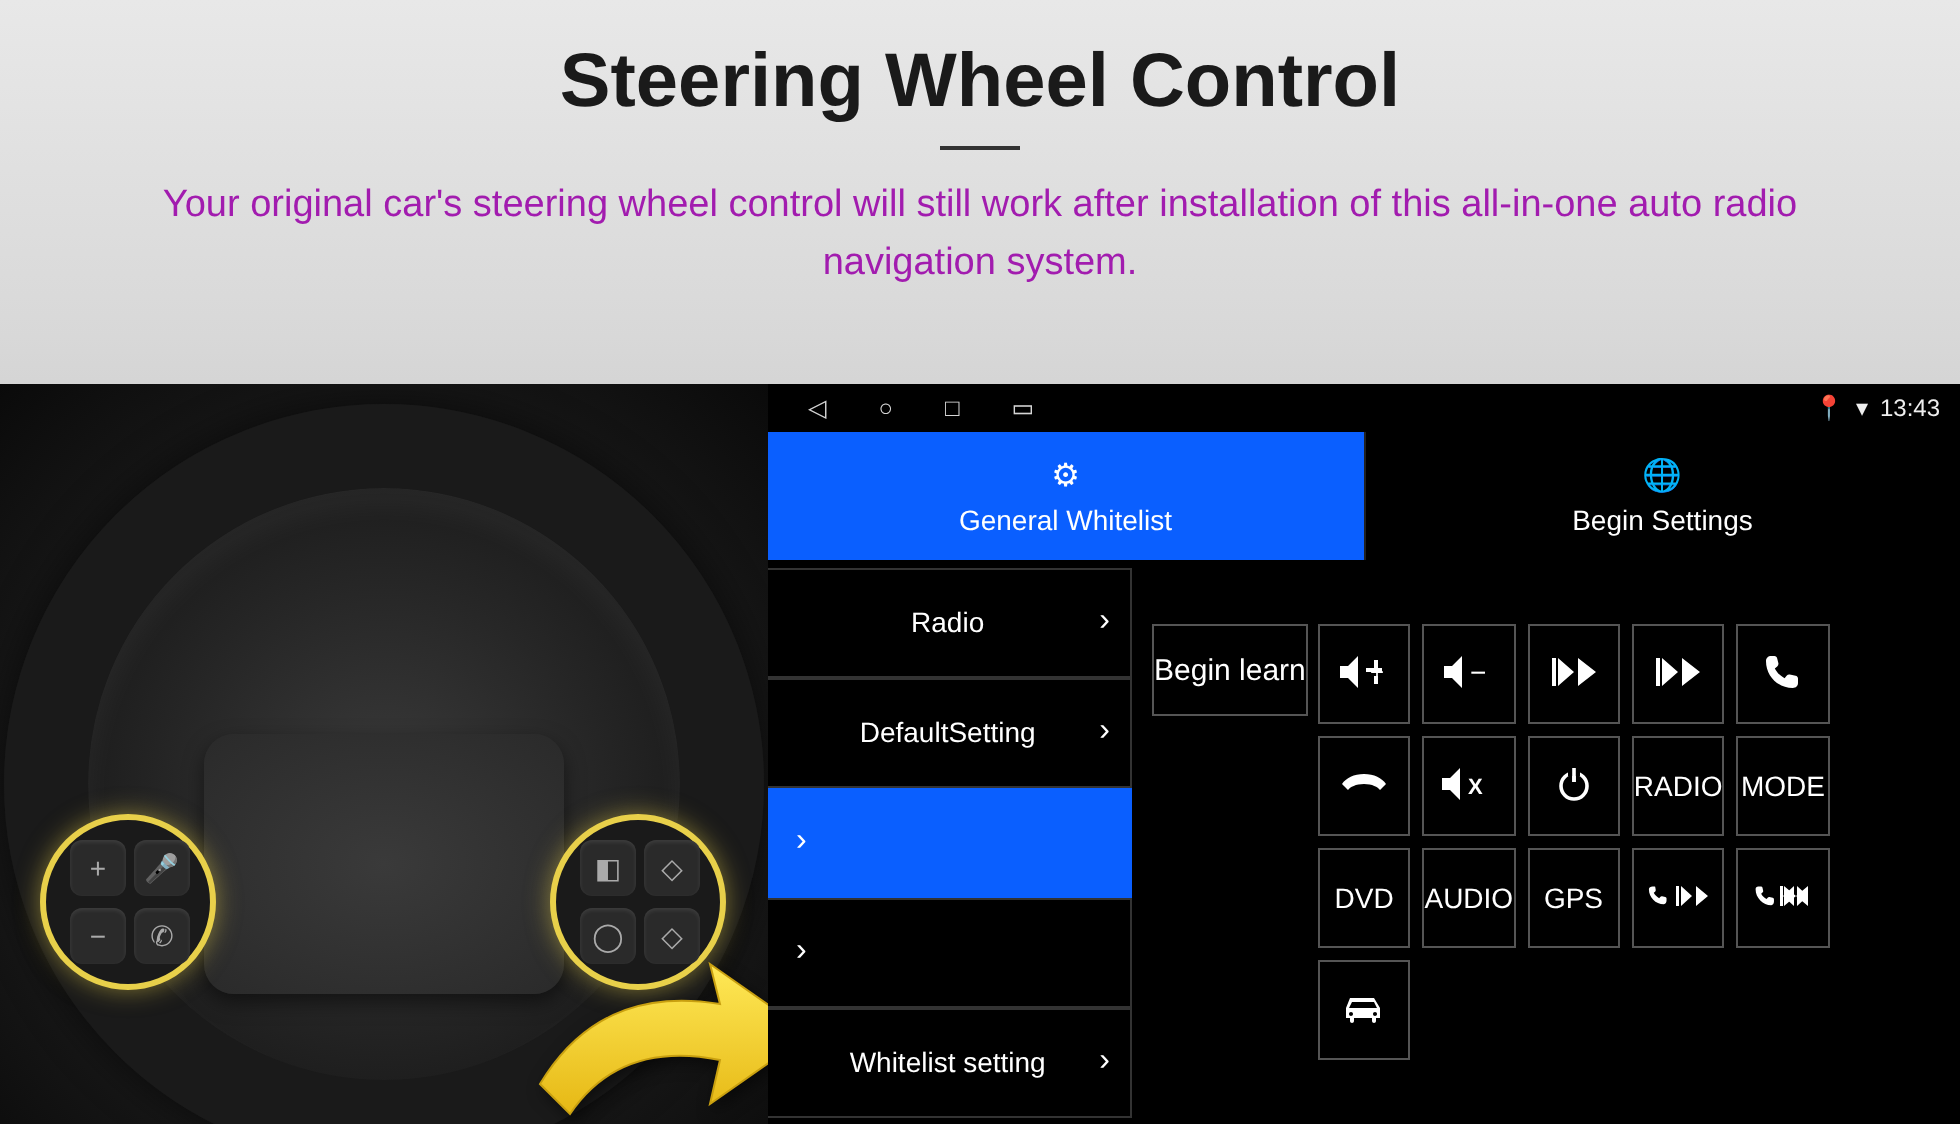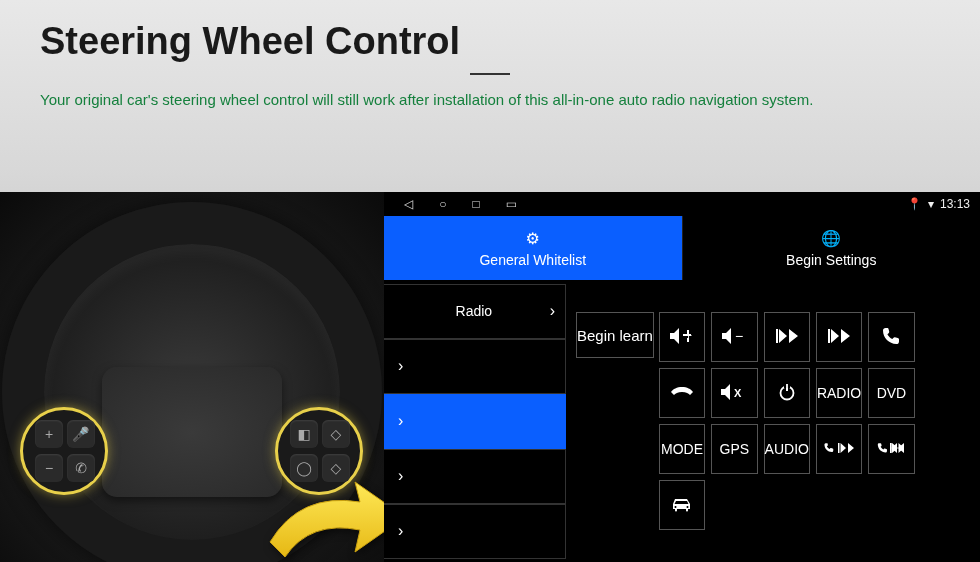--- a/index.html
+++ b/index.html
@@ -5,39 +5,39 @@
     * { margin: 0; padding: 0; box-sizing: border-box; }
     body {
       width: 980px;
       height: 562px;
       background: linear-gradient(180deg, #e8e8e8 0%, #d8d8d8 30%, #c0c0c0 60%, #808080 100%);
       font-family: Arial, sans-serif;
       overflow: hidden;
       position: relative;
     }
     .header-section {
-      text-align: left;
+      text-align: center;
       padding: 20px 40px 18px;
       color: #222;
     }
     .header-section h1 {
       font-size: 38px;
       font-weight: bold;
       color: #1a1a1a;
       margin-bottom: 10px;
     }
     .header-divider {
       width: 40px;
       height: 2px;
       background: #333;
       margin: 0 auto 14px;
     }
     .header-section p {
-      font-size: 15px;
-      color: #15803d;
+      font-size: 19px;
+      color: #a21caf;
       line-height: 1.5;
     }
     .content-row {
       display: flex;
       position: absolute;
       bottom: 0;
       left: 0;
       right: 0;
       height: 370px;
     }
@@ -244,21 +244,21 @@
     <div class="status-bar">
       <div class="status-nav">
         <span>◁</span>
         <span>○</span>
         <span>□</span>
         <span>▭</span>
       </div>
       <div class="status-right">
         <span>📍</span>
         <span>▾</span>
-        <span>13:13</span>
+        <span>13:43</span>
       </div>
     </div>
 
     <div class="tab-row">
       <div class="top-tab active">
         <span class="tab-icon">⚙</span>
         <span>General Whitelist</span>
       </div>
       <div class="tab-divider"></div>
       <div class="top-tab">
@@ -267,29 +267,31 @@
       </div>
     </div>
 
     <div class="main-panel">
       <div class="side-list">
         <div class="side-item">
           <span class="label">Radio</span>
           <span class="chev">›</span>
         </div>
         <div class="side-item">
+          <span class="label">DefaultSetting</span>
           <span class="chev">›</span>
         </div>
         <div class="side-item active">
           <span class="chev">›</span>
         </div>
         <div class="side-item">
           <span class="chev">›</span>
         </div>
         <div class="side-item">
+          <span class="label">Whitelist setting</span>
           <span class="chev">›</span>
         </div>
       </div>
 
       <div class="right-panel">
         <div class="begin-btn">
           <span>Begin learn</span>
         </div>
         <div class="icon-grid">
           <div class="icon-btn">
@@ -352,31 +354,31 @@
                   <rect x="8.1" y="1" width="1.8" height="7" fill="#fff"></rect>
                   <rect x="6" y="1" width="6" height="4" fill="#000"></rect>
                   <rect x="8.1" y="1" width="1.8" height="7" fill="#fff"></rect>
                 </svg>
             </span>
           </div>
           <div class="icon-btn">
             <span>RADIO</span>
           </div>
           <div class="icon-btn">
+            <span>MODE</span>
+          </div>
+
+          <div class="icon-btn">
             <span>DVD</span>
           </div>
-
-          <div class="icon-btn">
-            <span>MODE</span>
+          <div class="icon-btn">
+            <span>AUDIO</span>
           </div>
           <div class="icon-btn">
             <span>GPS</span>
-          </div>
-          <div class="icon-btn">
-            <span>AUDIO</span>
           </div>
           <div class="icon-btn">
             <span>
               <svg width="30" height="14" viewBox="0 0 30 14">
                   <path d="M2.5.5C1.5.5.5 1 .5 2c0 4.6 3.7 8.3 8.3 8.3 1 0 1.5-1 1.5-2V7.2c0-.4-.3-.8-.7-.9l-1.8-.4c-.4-.1-.7.1-1 .4l-.6.7c-1.3-.7-2.3-1.7-3-3l.7-.6c.3-.3.4-.6.4-1L4 .7C3.9.6 3.6.5 3.2.5H2.5z" fill="#fff" transform="scale(0.9) translate(0,2)"></path>
                   <path d="M14 2h1.5v10H14zM22 7l-5.5-5v10zM30 7l-6-5v10z" fill="#fff"></path>
                 </svg>
             </span>
           </div>
           <div class="icon-btn">

